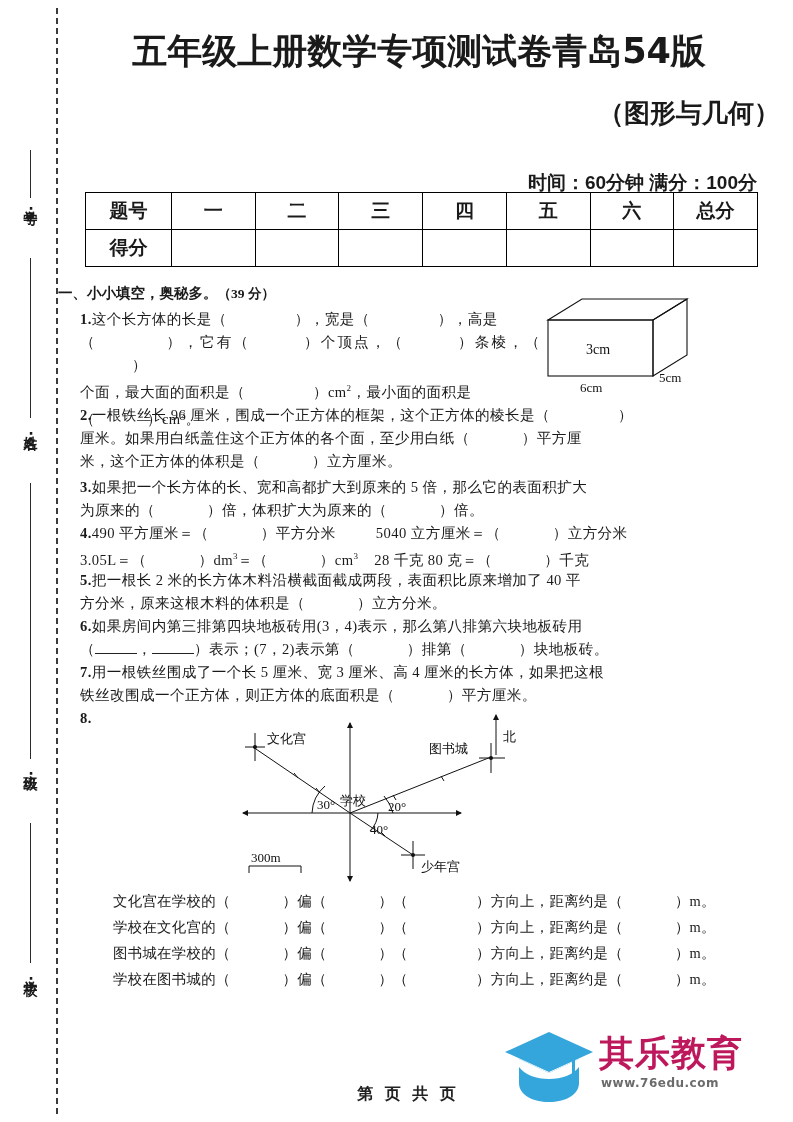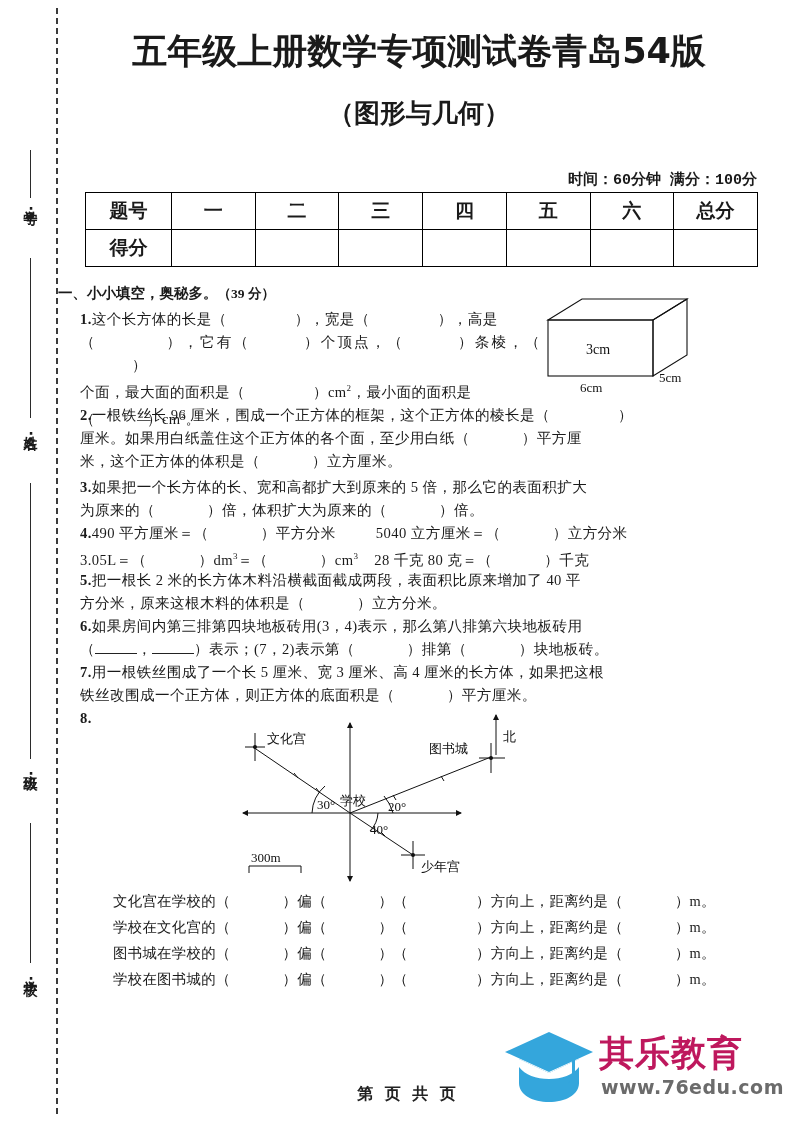--- a/index.html
+++ b/index.html
@@ -69,33 +69,33 @@
     font-family: "DejaVu Sans", "Liberation Sans", sans-serif;
     font-weight: bold;
     font-size: 35px;
     letter-spacing: 0px;
     white-space: nowrap;
   }
   #doc-subtitle {
     position: absolute;
     left: 0; top: 96px;
     width: 722px;
-    text-align: center;
+    text-align: right;
     font-family: "DejaVu Sans", "Liberation Sans", sans-serif;
     font-weight: bold;
     font-size: 26px;
   }
 
   
   #exam-meta {
     position: absolute;
     right: 36px; top: 170px;
-    font-family: Liberation Mono, monospace;
-    font-weight: bold;
-    font-size: 15px;
+    font-family: Liberation Sans, sans-serif;
+    font-weight: bold;
+    font-size: 19px;
     white-space: nowrap;
   }
 
   
   #score-table {
     position: absolute;
     left: 27px; top: 192px;
     width: 673px;
     border-collapse: collapse;
     table-layout: fixed;
@@ -192,21 +192,21 @@
     font-weight: bold;
     font-size: 35px;
     letter-spacing: 1px;
     white-space: nowrap;
   }
   #brand-url {
     position: absolute;
     left: 98px; top: 54px;
     font-family: "DejaVu Sans", "Liberation Sans", sans-serif;
     font-weight: bold;
-    font-size: 19px;
+    font-size: 12px;
     letter-spacing: 0.5px;
     white-space: nowrap;
   }
 </style>
 </head>
 <body>
 
 <div id="binding-column">
   <div id="binding-dashes"></div>
 

